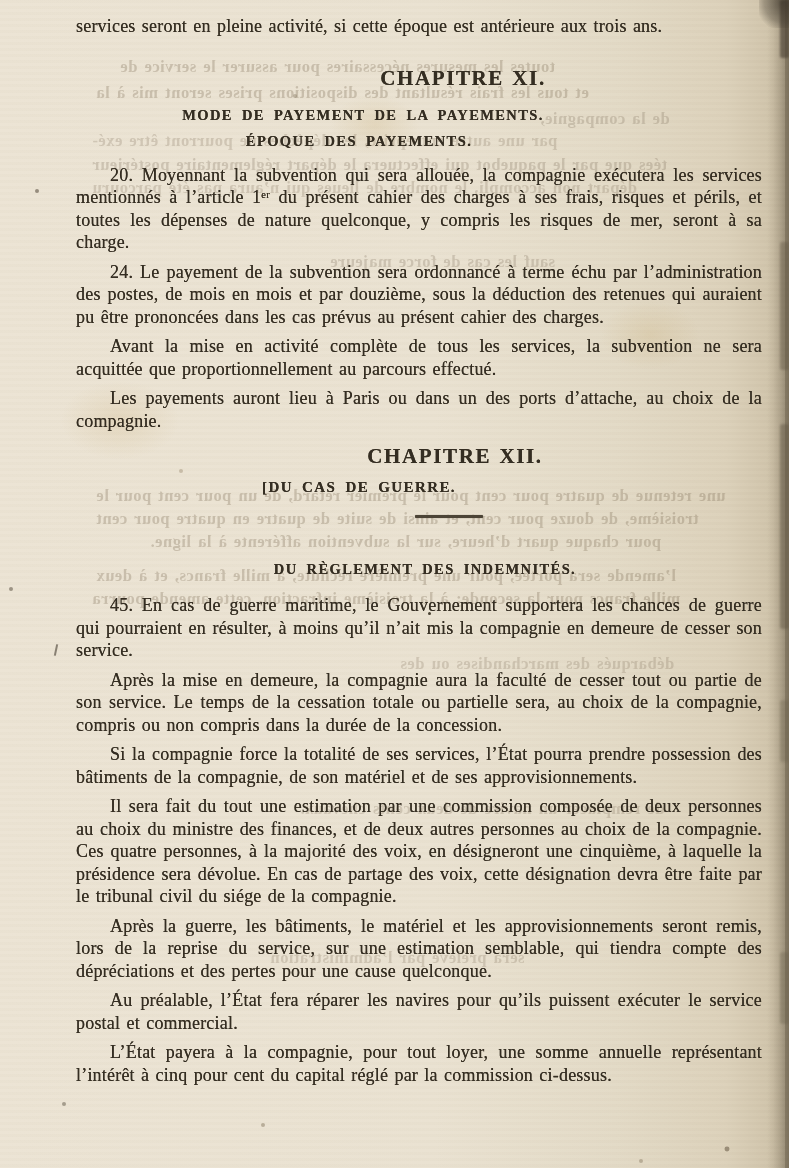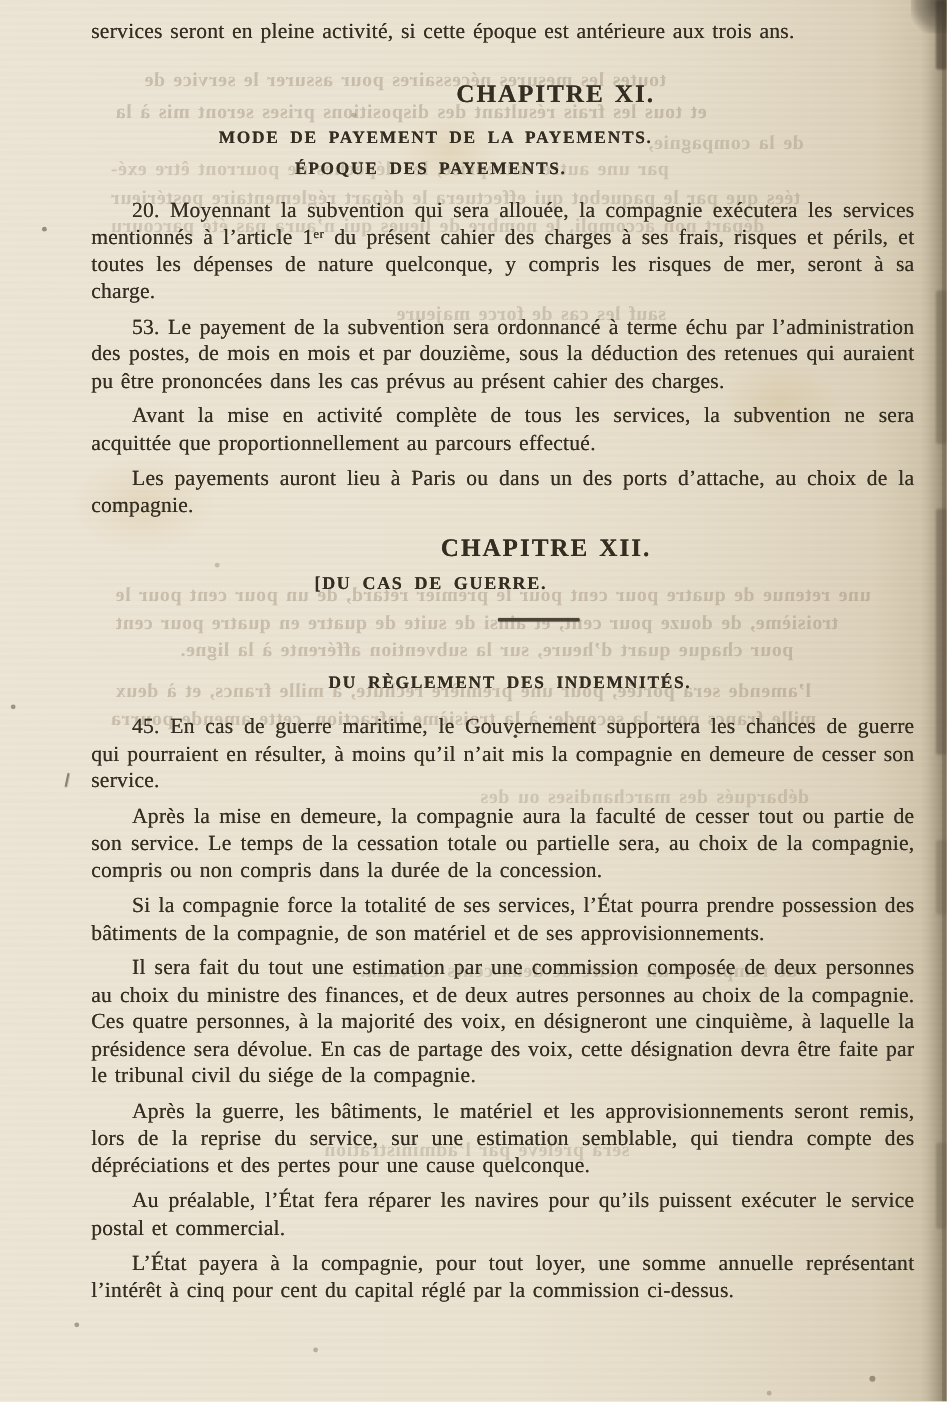--- a/index.html
+++ b/index.html
@@ -165,21 +165,21 @@
 
     <p class="para no-indent">services seront en pleine activité, si cette époque est antérieure aux trois ans.</p>
 
     <p class="chapitre ch11">CHAPITRE XI.</p>
 
     <p class="subheading sub-mode">MODE DE PAYEMENT DE LA PAYEMENTS.</p>
     <p class="subheading sub-epoque">ÉPOQUE DES PAYEMENTS.</p>
 
     <p class="para art-start"><span>20.</span> <span>Moyennant la subvention qui sera allouée, la compagnie exécutera les services mentionnés à l’article 1ᵉʳ du présent cahier des charges à ses frais, risques et périls, et toutes les dépenses de nature quelconque, y compris les risques de mer, seront à sa charge.</span></p>
 
-    <p class="para art-44"><span>53.</span> <span>Le payement de la subvention sera ordonnancé à terme échu par l’administration des postes, de mois en mois et par douzième, sous la déduction des retenues qui auraient pu être prononcées dans les cas prévus au présent cahier des charges.</span></p>
+    <p class="para art-44"><span>24.</span> <span>Le payement de la subvention sera ordonnancé à terme échu par l’administration des postes, de mois en mois et par douzième, sous la déduction des retenues qui auraient pu être prononcées dans les cas prévus au présent cahier des charges.</span></p>
 
     <p class="para">Avant la mise en activité complète de tous les services, la subvention ne sera acquittée que proportionnellement au parcours effectué.</p>
     <p class="para">Les payements auront lieu à Paris ou dans un des ports d’attache, au choix de la compagnie.</p>
 
     <p class="chapitre ch12">CHAPITRE XII.</p>
 
     <p class="subheading sub-guerre"><span>[</span><span>DU CAS DE GUERRE.</span></p>
 
     <div class="separator-rule"></div>
 

